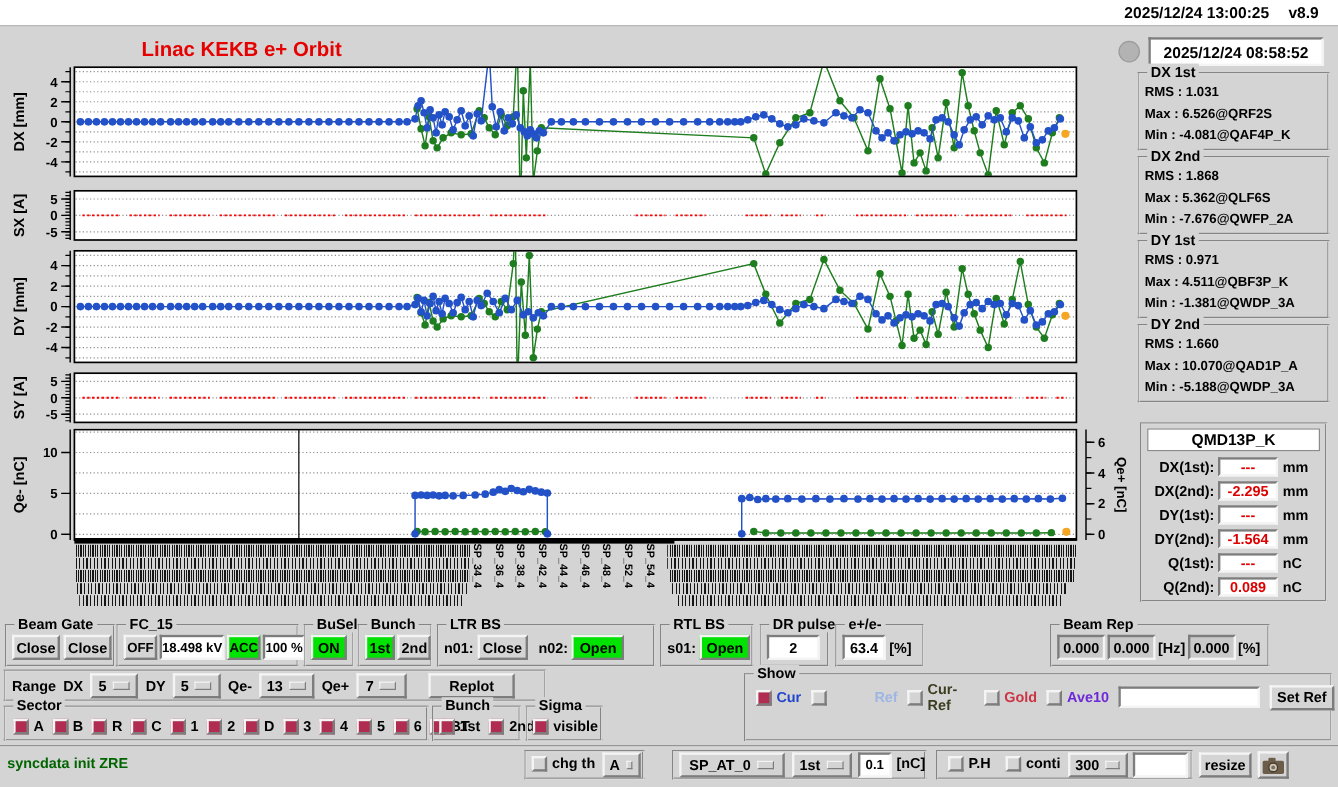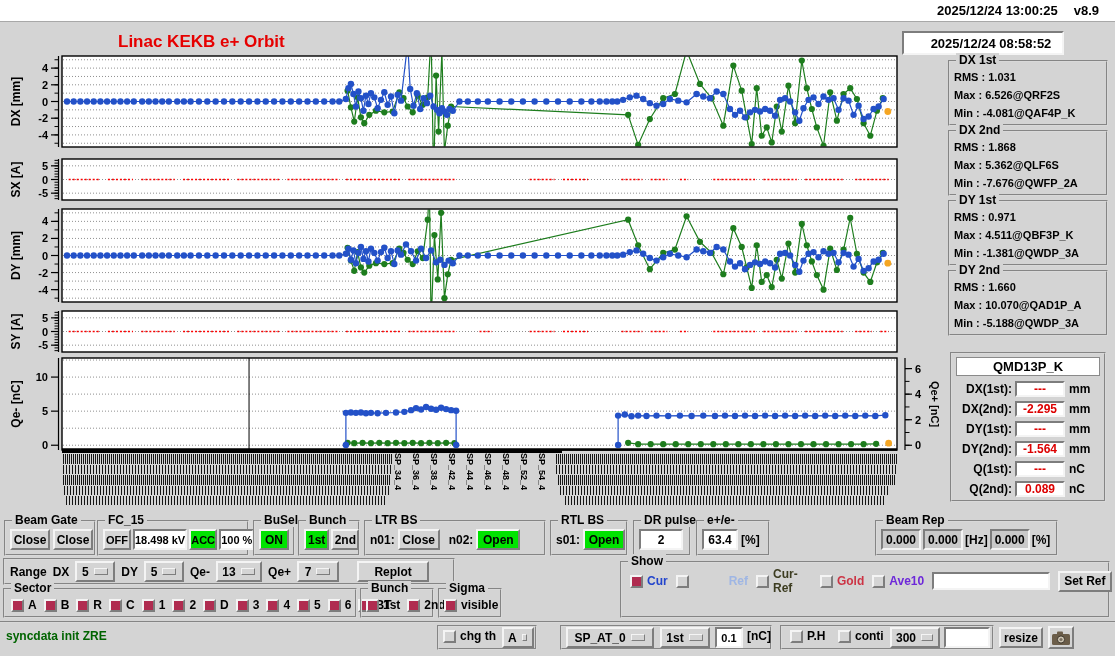--- a/index.html
+++ b/index.html
@@ -5,23 +5,23 @@
   html,body{margin:0;padding:0;background:#9a9a9a;}
   #app{position:relative;width:1115px;height:656px;background:#d4d4d4;
        font-family:"Liberation Sans",sans-serif;font-weight:bold;color:#000;
        overflow:hidden;border-bottom:3px solid #8f8f8f;}
   .topbar{position:absolute;top:0;left:0;width:1115px;height:22px;background:#ffffff;
           border-bottom:1px solid #a8a8a8;display:flex;justify-content:flex-end;align-items:center;
           gap:16px;padding-right:16px;box-sizing:border-box;font-size:13px;}
   .page-title{position:absolute;left:118px;top:32px;font-size:17px;color:#e60000;}
   .led{position:absolute;left:932px;top:34px;width:16px;height:16px;border-radius:50%;
        background:#b3b3b3;border:1px solid #9a9a9a;}
-  .ts-field{position:absolute;left:902px;top:31px;width:142px;height:20px;background:#fff;
+  .ts-field{position:absolute;left:957px;top:31px;width:142px;height:20px;background:#fff;
             border:2px solid;border-color:#7d7d7d #f4f4f4 #f4f4f4 #7d7d7d;
-            display:flex;align-items:center;justify-content:center;font-size:13px;padding-left:16px;}
+            display:flex;align-items:center;justify-content:center;font-size:13px;}
   
   .btn3d{background:#d4d4d4;border:2px solid;border-color:#f4f4f4 #7d7d7d #7d7d7d #f4f4f4;
          font-size:12px;display:inline-flex;align-items:center;justify-content:center;
          padding:0 4px;height:21px;box-sizing:border-box;white-space:nowrap;}
   .green{background:#00e300;}
   .field{background:#fff;border:2px solid;border-color:#7d7d7d #f4f4f4 #f4f4f4 #7d7d7d;
          font-size:12px;display:inline-flex;align-items:center;justify-content:center;
          height:21px;box-sizing:border-box;white-space:nowrap;}
   .field-gray{background:#c9c9c9;}
   .opt{gap:5px;padding-right:5px;}

